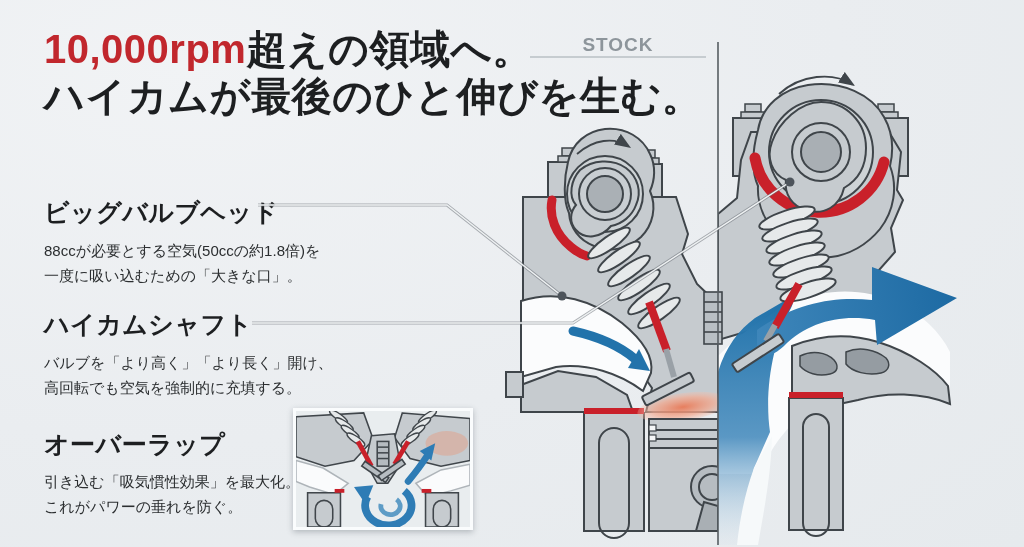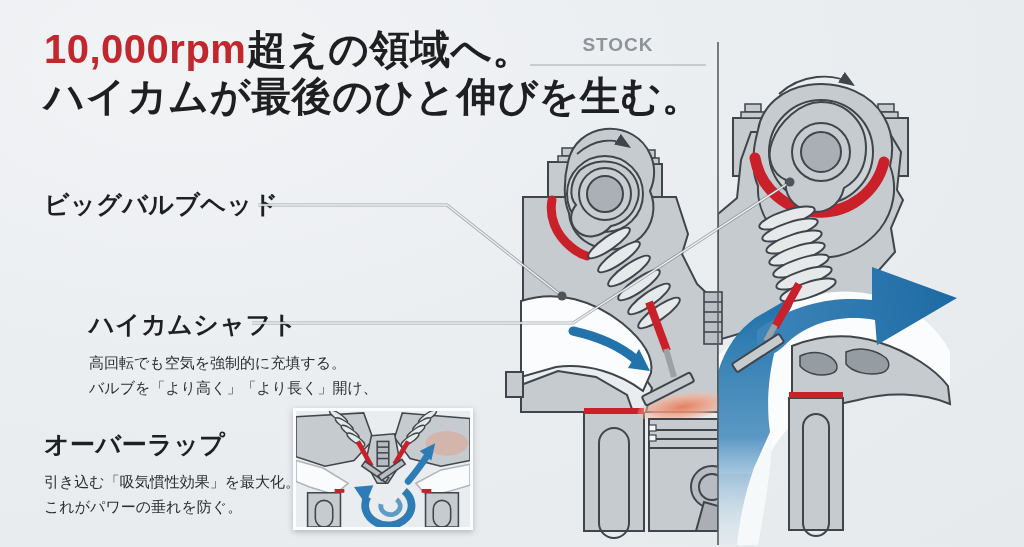--- a/index.html
+++ b/index.html
@@ -6,23 +6,23 @@
   body{font-family:"Liberation Sans","DejaVu Sans",sans-serif;}
   #stage{position:relative;width:1024px;height:547px;overflow:hidden;
          background:radial-gradient(ellipse at 18% 12%, #f1f3f5 0%, #eaedf0 55%, #e6eaed 100%);}
   .abs{position:absolute;}
   
   #title{left:44px;top:26px;font-size:40px;font-weight:800;line-height:47px;color:#1d1f21;letter-spacing:.5px;white-space:nowrap;}
   #title .hl{color:#c1272d;}
   .sec{left:44px;width:420px;}
   .sec h2{margin:0 0 9px 0;font-size:25px;font-weight:800;color:#1d1f21;letter-spacing:.5px;}
   .sec .body{font-size:15px;line-height:25px;color:#2b2e30;white-space:nowrap;}
-  #sec1{top:188px;} #sec2{top:308px;margin-left:45px;} #sec3{top:428px;font-family:Liberation Serif, serif;}
+  #sec1{top:196px;} #sec2{top:308px;} #sec3{top:428px;font-family:Liberation Serif, serif;}
   
-  .panel-label{top:34px;text-align:center;font-size:19px;font-weight:700;letter-spacing:1px;padding-bottom:8px;}
+  .panel-label{top:34px;text-align:center;font-size:19px;font-weight:700;letter-spacing:1px;}
   #lbl-stock{left:530px;width:176px;color:#8d959b;border-bottom:2px solid #c6ccd0;}
   #lbl-highcam{left:730px;width:178px;color:#26292c;border-bottom:2px solid #70777c;}
   
   #diagram{left:0;top:0;pointer-events:none;}
   
   #inset{left:293px;top:408px;width:180px;height:122px;box-sizing:border-box;border:3px solid #fafcfd;
          background:#e9edef;box-shadow:0 2px 6px rgba(50,60,70,.30);}
   #inset svg{display:block;}
 </style>
 </head>
@@ -30,26 +30,30 @@
 
 <div id="stage">
 
   <div id="title" class="abs">
     <div><span class="hl">10,000rpm</span><span>超えの領域へ。</span></div>
     <div>ハイカムが最後のひと伸びを生む。</div>
   </div>
 
   <div id="sec1" class="abs sec">
     <h2>ビッグバルブヘッド</h2>
+    <div class="body">
+      <div>88ccが必要とする空気(50ccの約1.8倍)を</div>
+      <div>一度に吸い込むための「大きな口」。</div>
+    </div>
   </div>
   <div id="sec2" class="abs sec">
     <h2>ハイカムシャフト</h2>
     <div class="body">
+      <div>バルブを「より高く」「より長く」開け、</div>
       <div>高回転でも空気を強制的に充填する。</div>
-      <div>バルブを「より高く」「より長く」開け、</div>
     </div>
   </div>
   <div id="sec3" class="abs sec">
     <h2>オーバーラップ</h2>
     <div class="body">
       <div>引き込む「吸気慣性効果」を最大化。</div>
       <div>これがパワーの垂れを防ぐ。</div>
     </div>
   </div>
 

